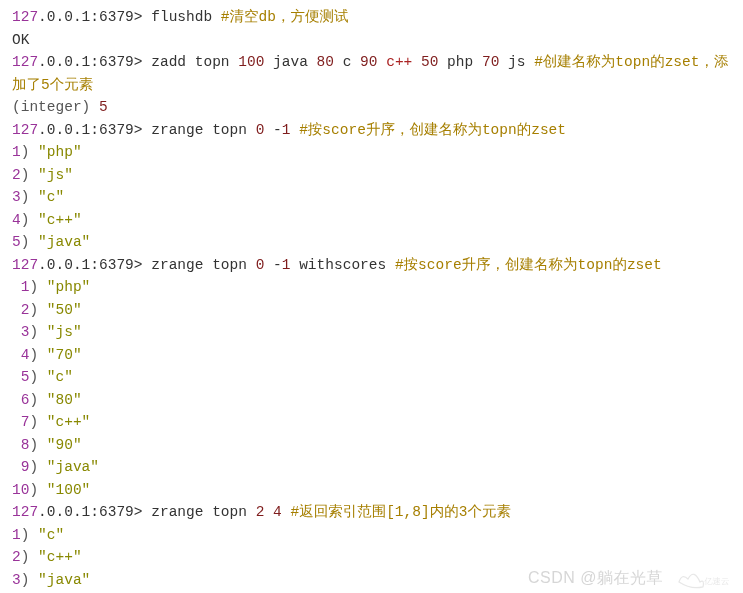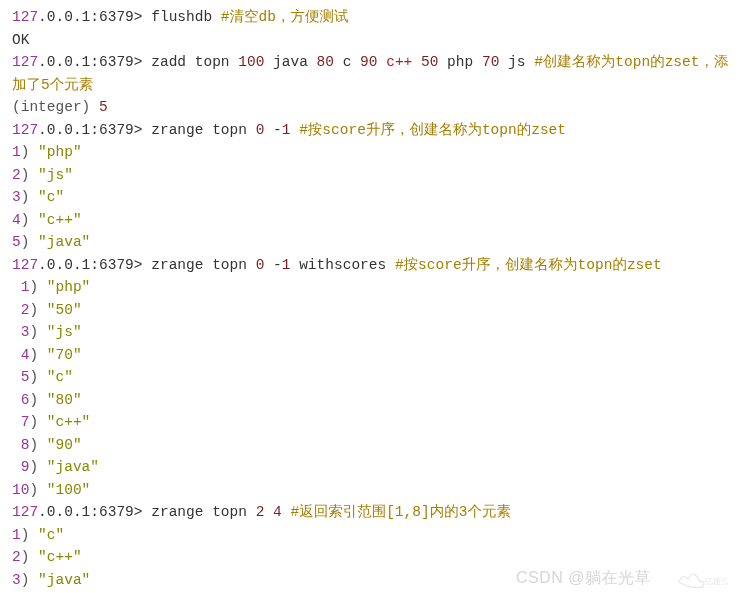--- a/index.html
+++ b/index.html
@@ -19,21 +19,21 @@
   .t-plain { color: #333333; }
   .t-num   { color: #7f1d1d; }  
   .t-red   { color: #aa2222; }  
   .t-gold  { color: #a67f00; }  
   .t-olive { color: #888800; }  
   .t-paren { color: #555555; text-align: center; }
   .t-idx   { color: #993399; }  
   .watermark {
     position: absolute;
     bottom: 8px;
-    right: 92px;
+    right: 80px;
     color: #bbbbbb;
     opacity: 0.6;
     font-size: 16px;
     font-family: sans-serif;
     letter-spacing: 0.5px;
   }
   .logo {
     position: absolute;
     bottom: 4px;
     right: 10px;

